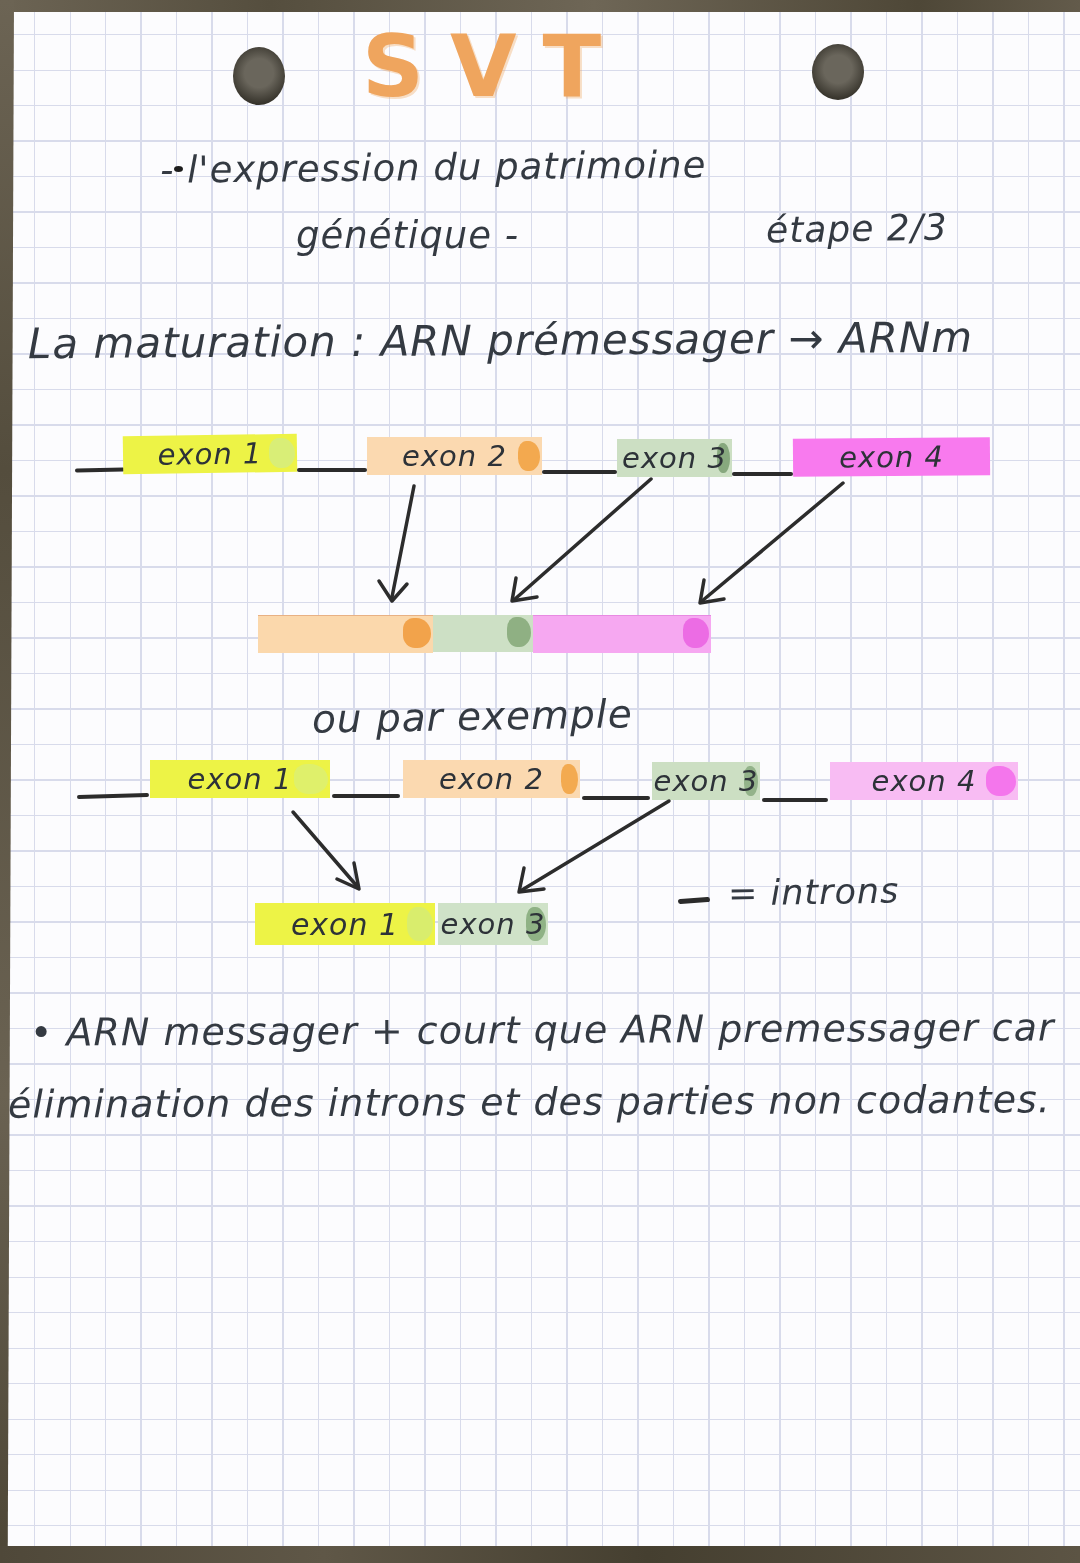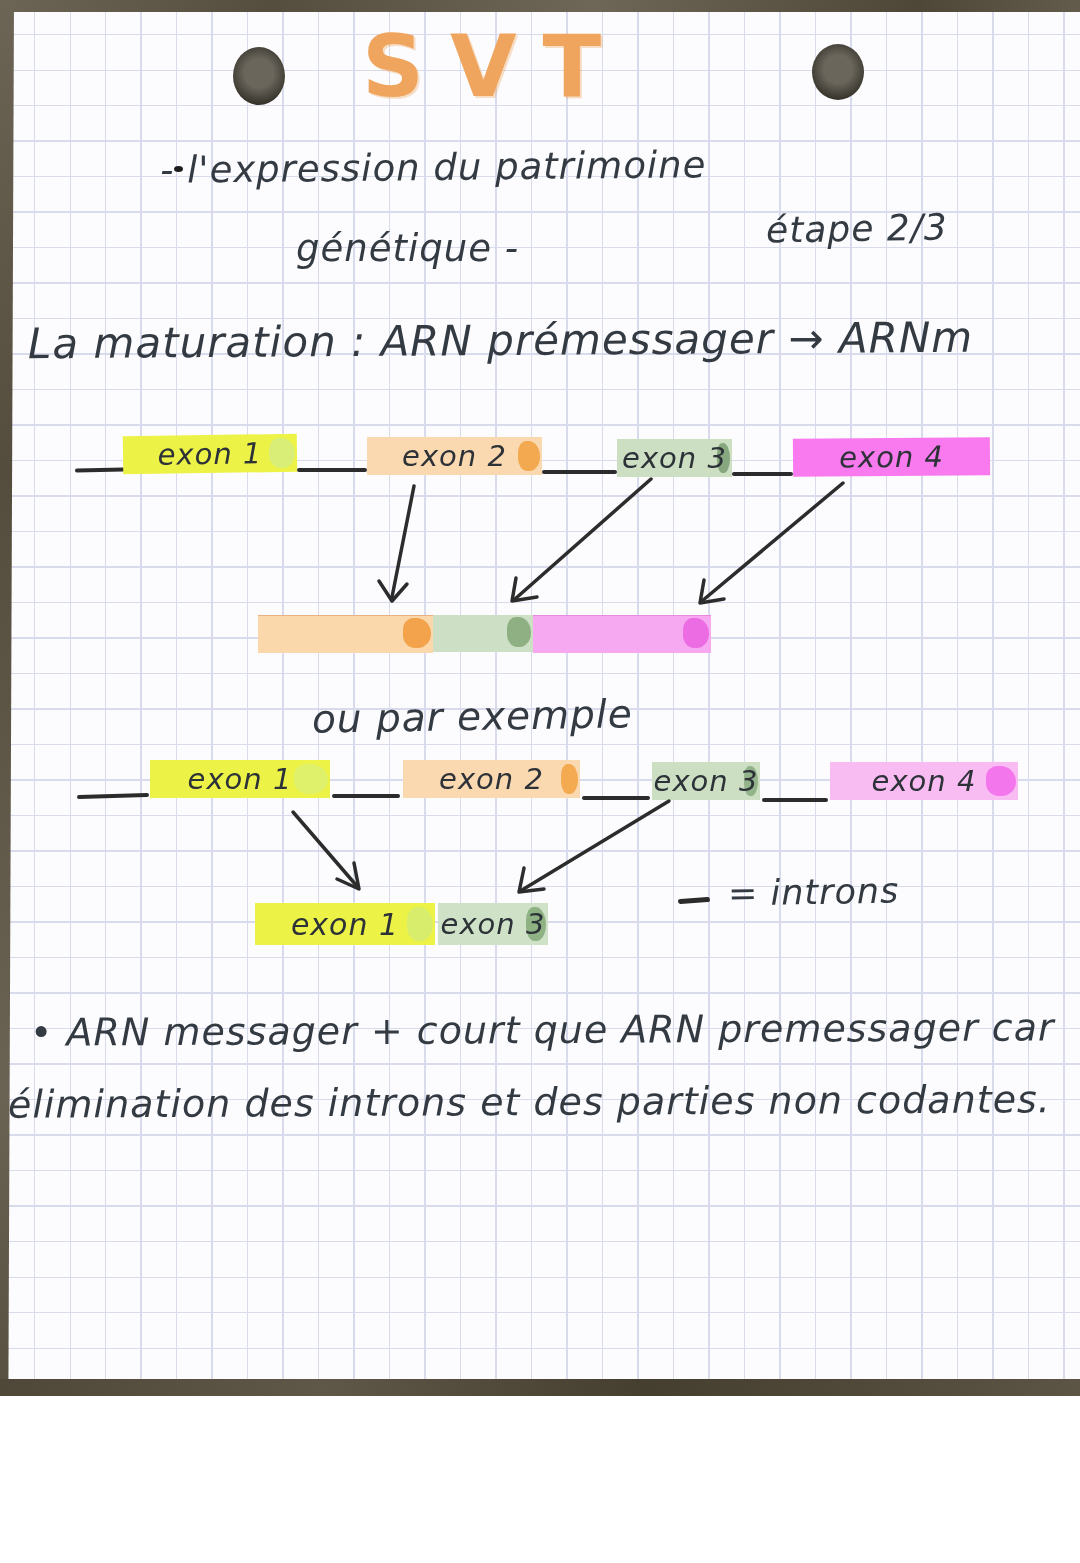--- a/index.html
+++ b/index.html
@@ -1,18 +1,18 @@
 <!DOCTYPE html>
 <html><head>
 <meta charset="utf-8">
 <style>
   html,body{margin:0;padding:0;}
   body{width:1080px;height:1563px;overflow:hidden;font-family:"DejaVu Sans",sans-serif;}
   #page{
-    position:relative;width:1080px;height:1396px;overflow:hidden;
+    position:relative;width:1080px;height:1563px;overflow:hidden;
     background:
       repeating-linear-gradient(to right,transparent 0 34px,#d8dbeb 34px 35.5px),
       repeating-linear-gradient(to bottom,transparent 0 34px,#d8dbeb 34px 35.5px),
       #fcfcfe;
     text-align: center;
   }
   
   .edge{position:absolute;background:#5d5545;z-index:5;}
   .edge-top{top:0;left:0;width:1080px;height:12px;
     background:linear-gradient(90deg,#6c6454,#554e3e 25%,#6e6656 55%,#4e4737 85%,#635b4b);}
@@ -57,21 +57,21 @@
   <div class="edge edge-top"></div>
   <div class="edge edge-left"></div>
   <div class="edge edge-bottom"></div>
 
   <div class="hole" style="left:233px;top:47px;width:52px;height:58px;"></div>
   <div class="hole" style="left:812px;top:44px;width:52px;height:56px;"></div>
   <div class="ink-speck" style="left:174px;top:166px;"></div>
 
   <div class="hw title" style="left:362px;top:16px;">SVT</div>
   <div class="hw" style="left:160px;top:146px;font-size:37px;transform:rotate(-0.6deg);">- l'expression du patrimoine</div>
-  <div class="hw" style="left:296px;top:214px;font-size:37px;margin-top:13px;">génétique -</div>
+  <div class="hw" style="left:296px;top:214px;font-size:37px;">génétique -</div>
   <div class="hw" style="left:766px;top:208px;font-size:36px;transform:rotate(-1deg);">étape 2/3</div>
   <div class="hw" style="left:28px;top:316px;font-size:42px;transform:rotate(-0.4deg);">La maturation : ARN prémessager → ARNm</div>
 
   <div class="intron" style="left:75px;top:468px;width:50px;transform:rotate(-1deg);"></div>
   <div class="exon c-yellow" style="left:123px;top:435px;width:174px;transform:rotate(-0.8deg);">
     <i class="blob" style="width:26px;background:#d9ee77;"></i>
     <span>exon 1</span>
   </div>
   <div class="intron" style="left:297px;top:468px;width:70px;"></div>
   <div class="exon c-peach" style="left:367px;top:437px;width:175px;">

